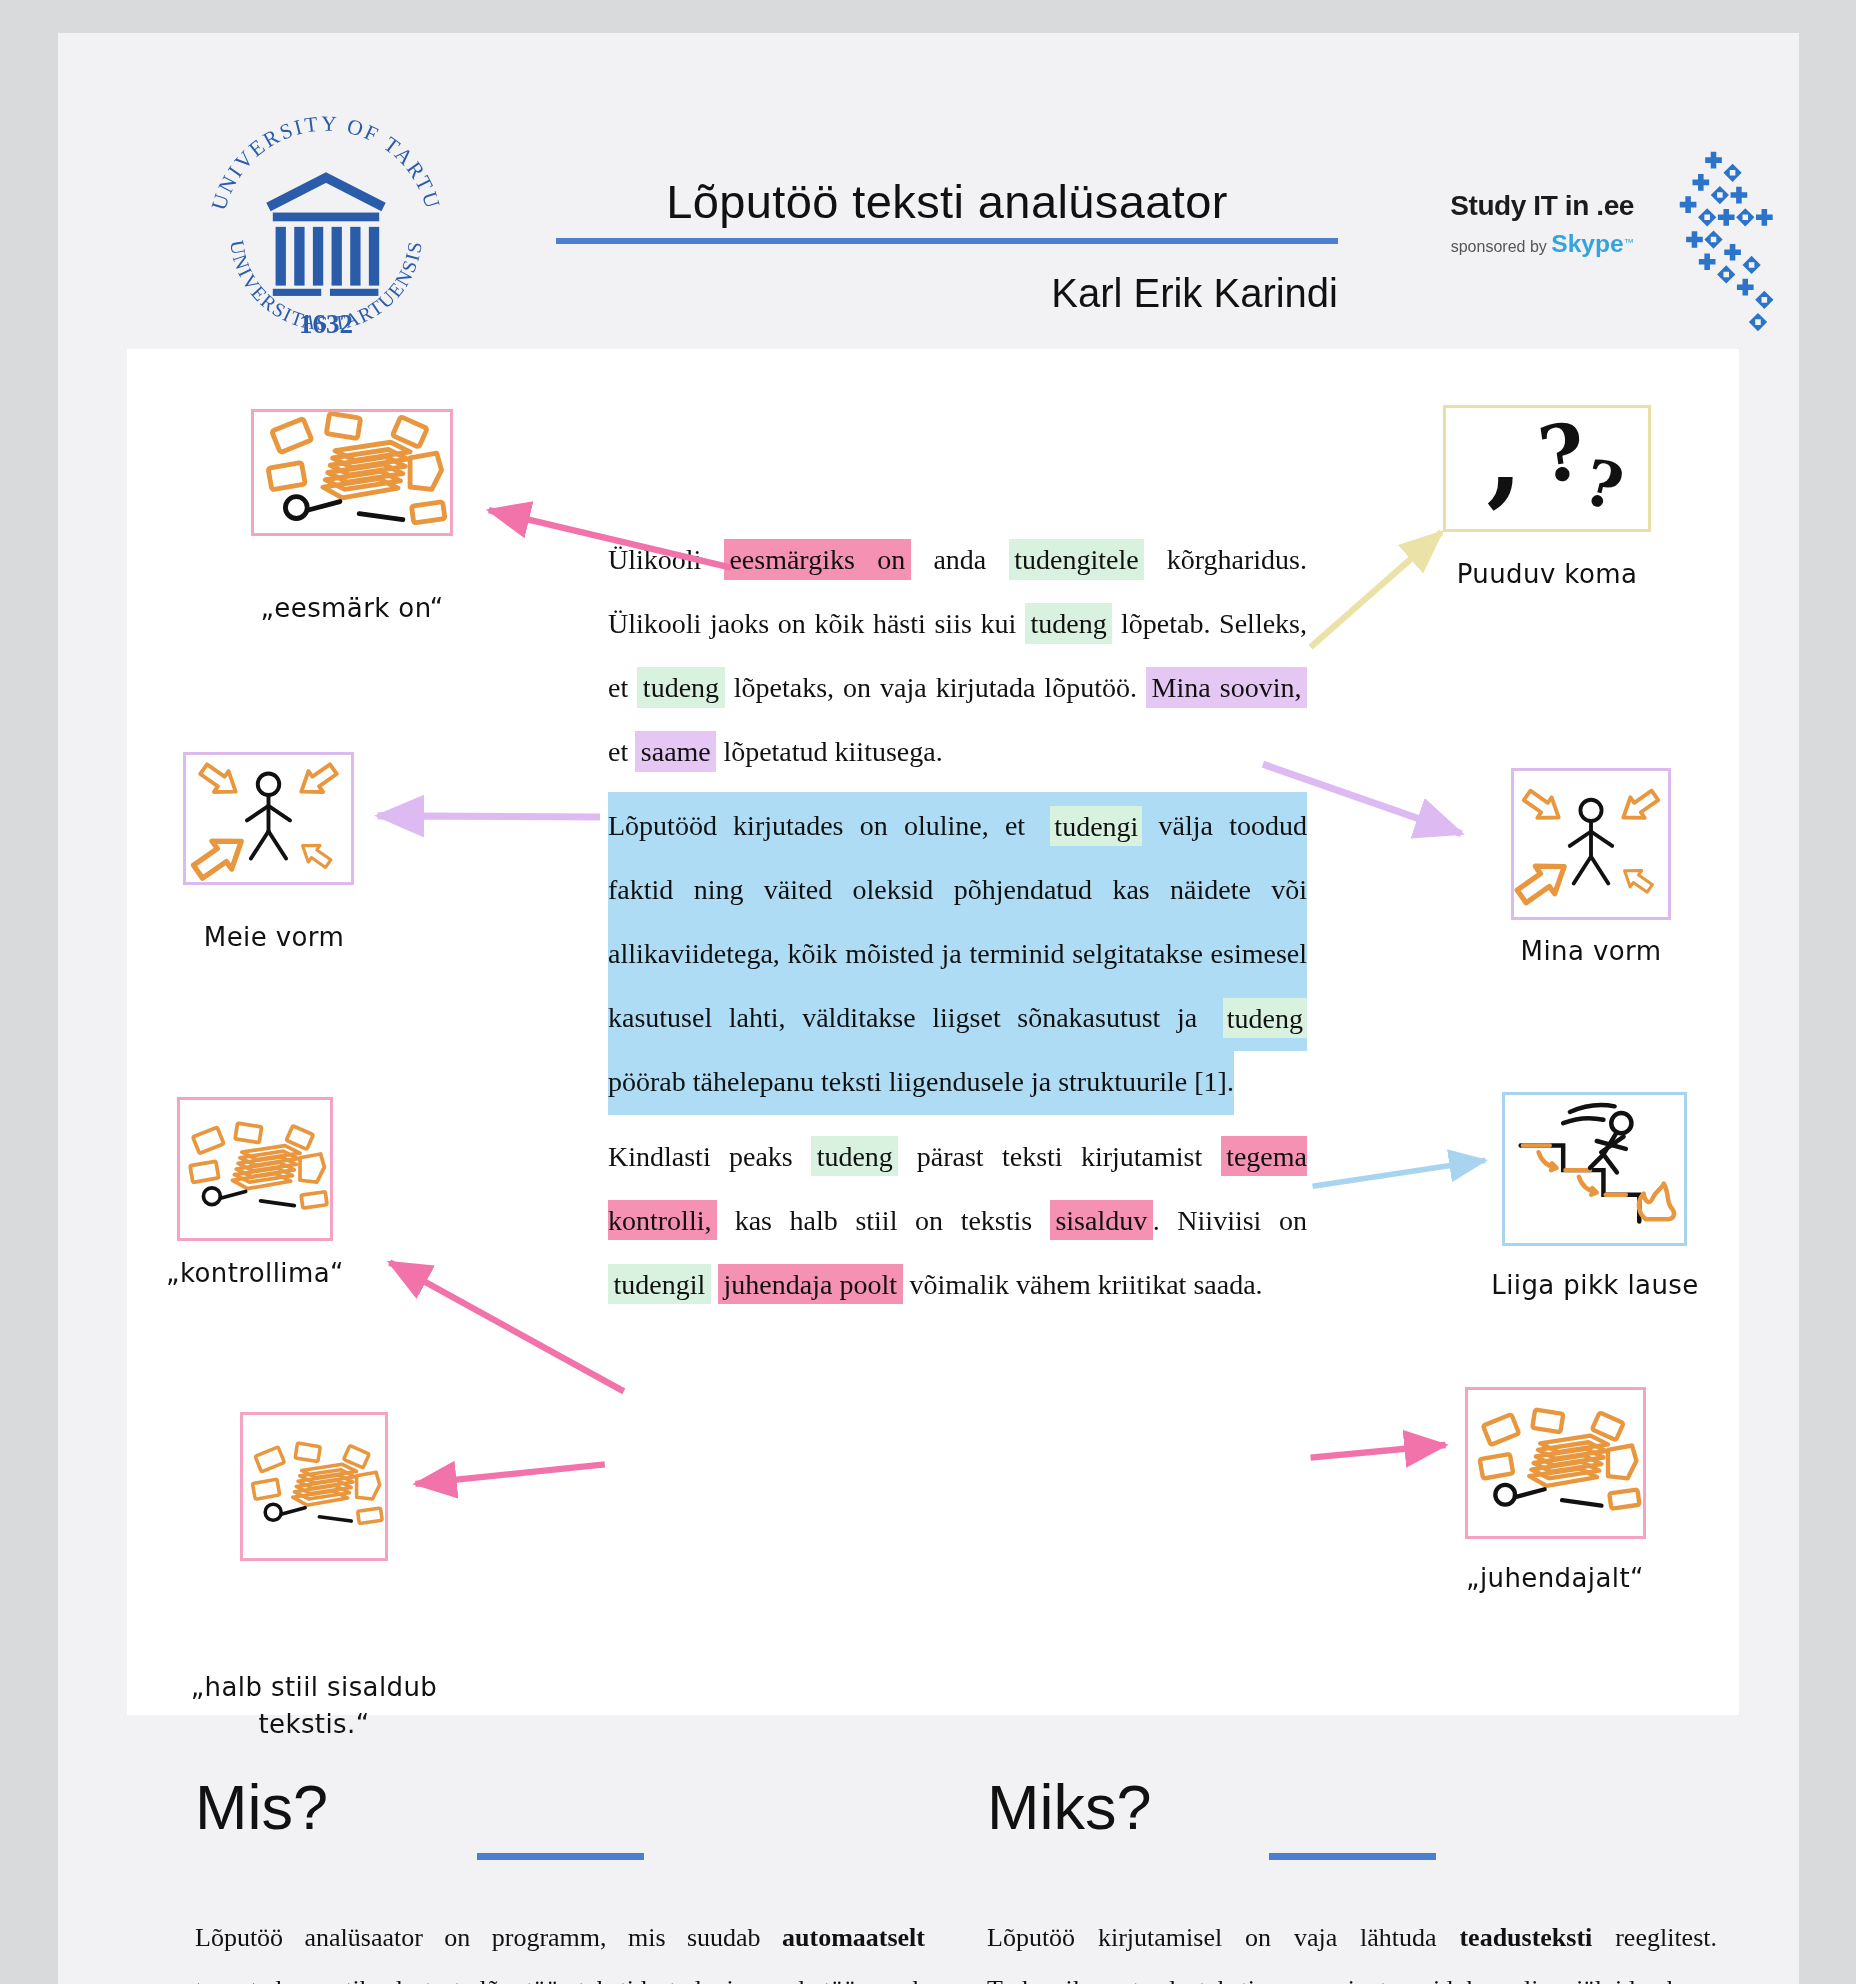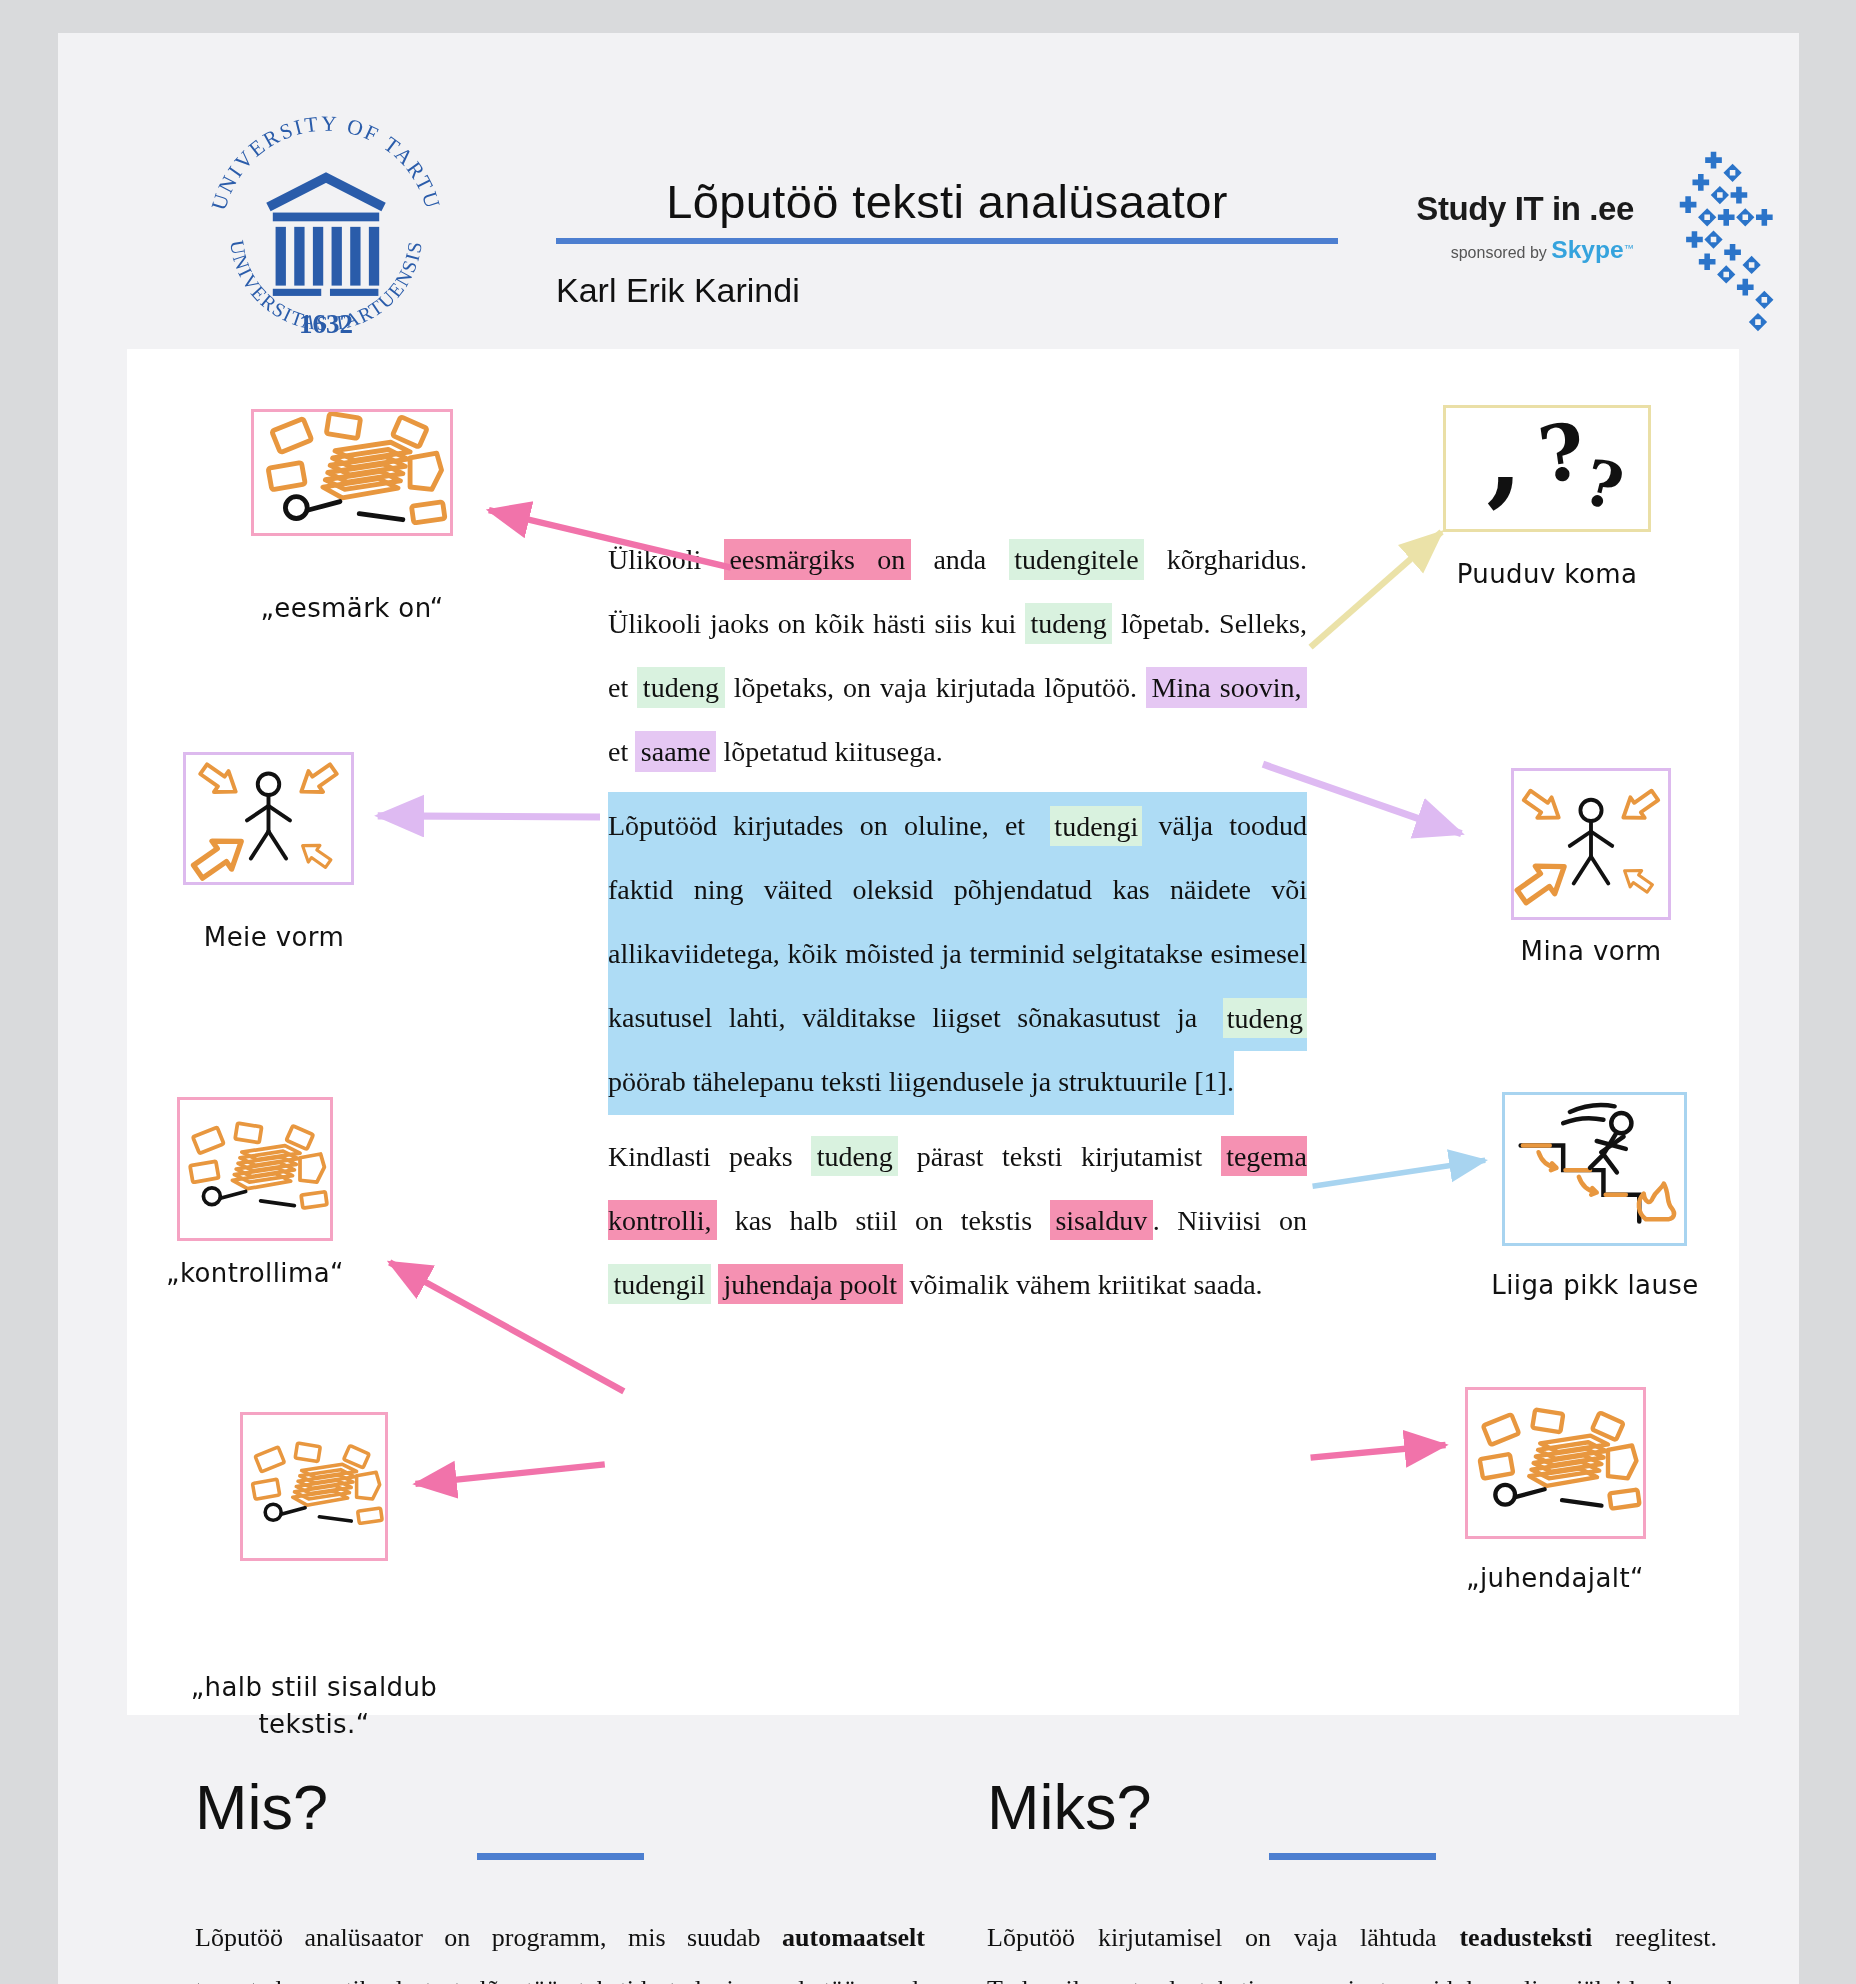--- a/index.html
+++ b/index.html
@@ -10,24 +10,24 @@
   }
   .poster{
     position:absolute;left:58px;top:33px;width:1741px;height:2508px;
     background:var(--poster-bg,#f2f2f4);
   }
   
   .ut-logo{position:absolute;left:137px;top:70px;width:262px;height:262px;}
   .title-block{position:absolute;left:498px;top:139px;width:782px;text-align:center;}
   .title{font-family:"Liberation Sans",sans-serif;font-size:47px;line-height:60px;letter-spacing:0.4px;}
   .title-rule{position:absolute;left:498px;top:205px;width:782px;height:6.4px;background:var(--accent-blue,#4d7fd0);}
-  .author{position:absolute;left:498px;top:238px;width:782px;text-align:left;
-    font-family:"Liberation Sans",sans-serif;font-size:34px;}
+  .author{position:absolute;left:498px;top:238px;width:782px;text-align:right;
+    font-family:"Liberation Sans",sans-serif;font-size:40px;}
   .studyit{position:absolute;left:1322px;top:157px;width:254px;text-align:right;font-family:"Liberation Sans",sans-serif;}
-  .studyit-name{font-size:33px;font-weight:600;letter-spacing:-0.4px;color:#1b1b1b;white-space:nowrap;}
+  .studyit-name{font-size:28px;font-weight:600;letter-spacing:-0.4px;color:#1b1b1b;white-space:nowrap;}
   .studyit-sub{margin-top:8px;font-size:16px;color:#555;}
   .studyit-skype{font-size:24.6px;font-weight:600;color:var(--skype-blue,#35a3dd);}
   .studyit-tm{font-size:10.3px;vertical-align:super;color:var(--skype-blue,#35a3dd);}
   .studyit-pattern{position:absolute;left:1592px;top:115px;width:131px;height:191px;}
   
   .panel{position:absolute;left:69px;top:316px;width:1612px;height:1366px;background:var(--panel-bg,#fff);}
   
   .icon-box{position:absolute;background:#fff;border:3.2px solid #ccc;box-sizing:border-box;margin:0;}
   .icon-box svg{width:100%;height:100%;display:block;}
   .b-pink{border-color:var(--border-pink,#f5a3c3);}

